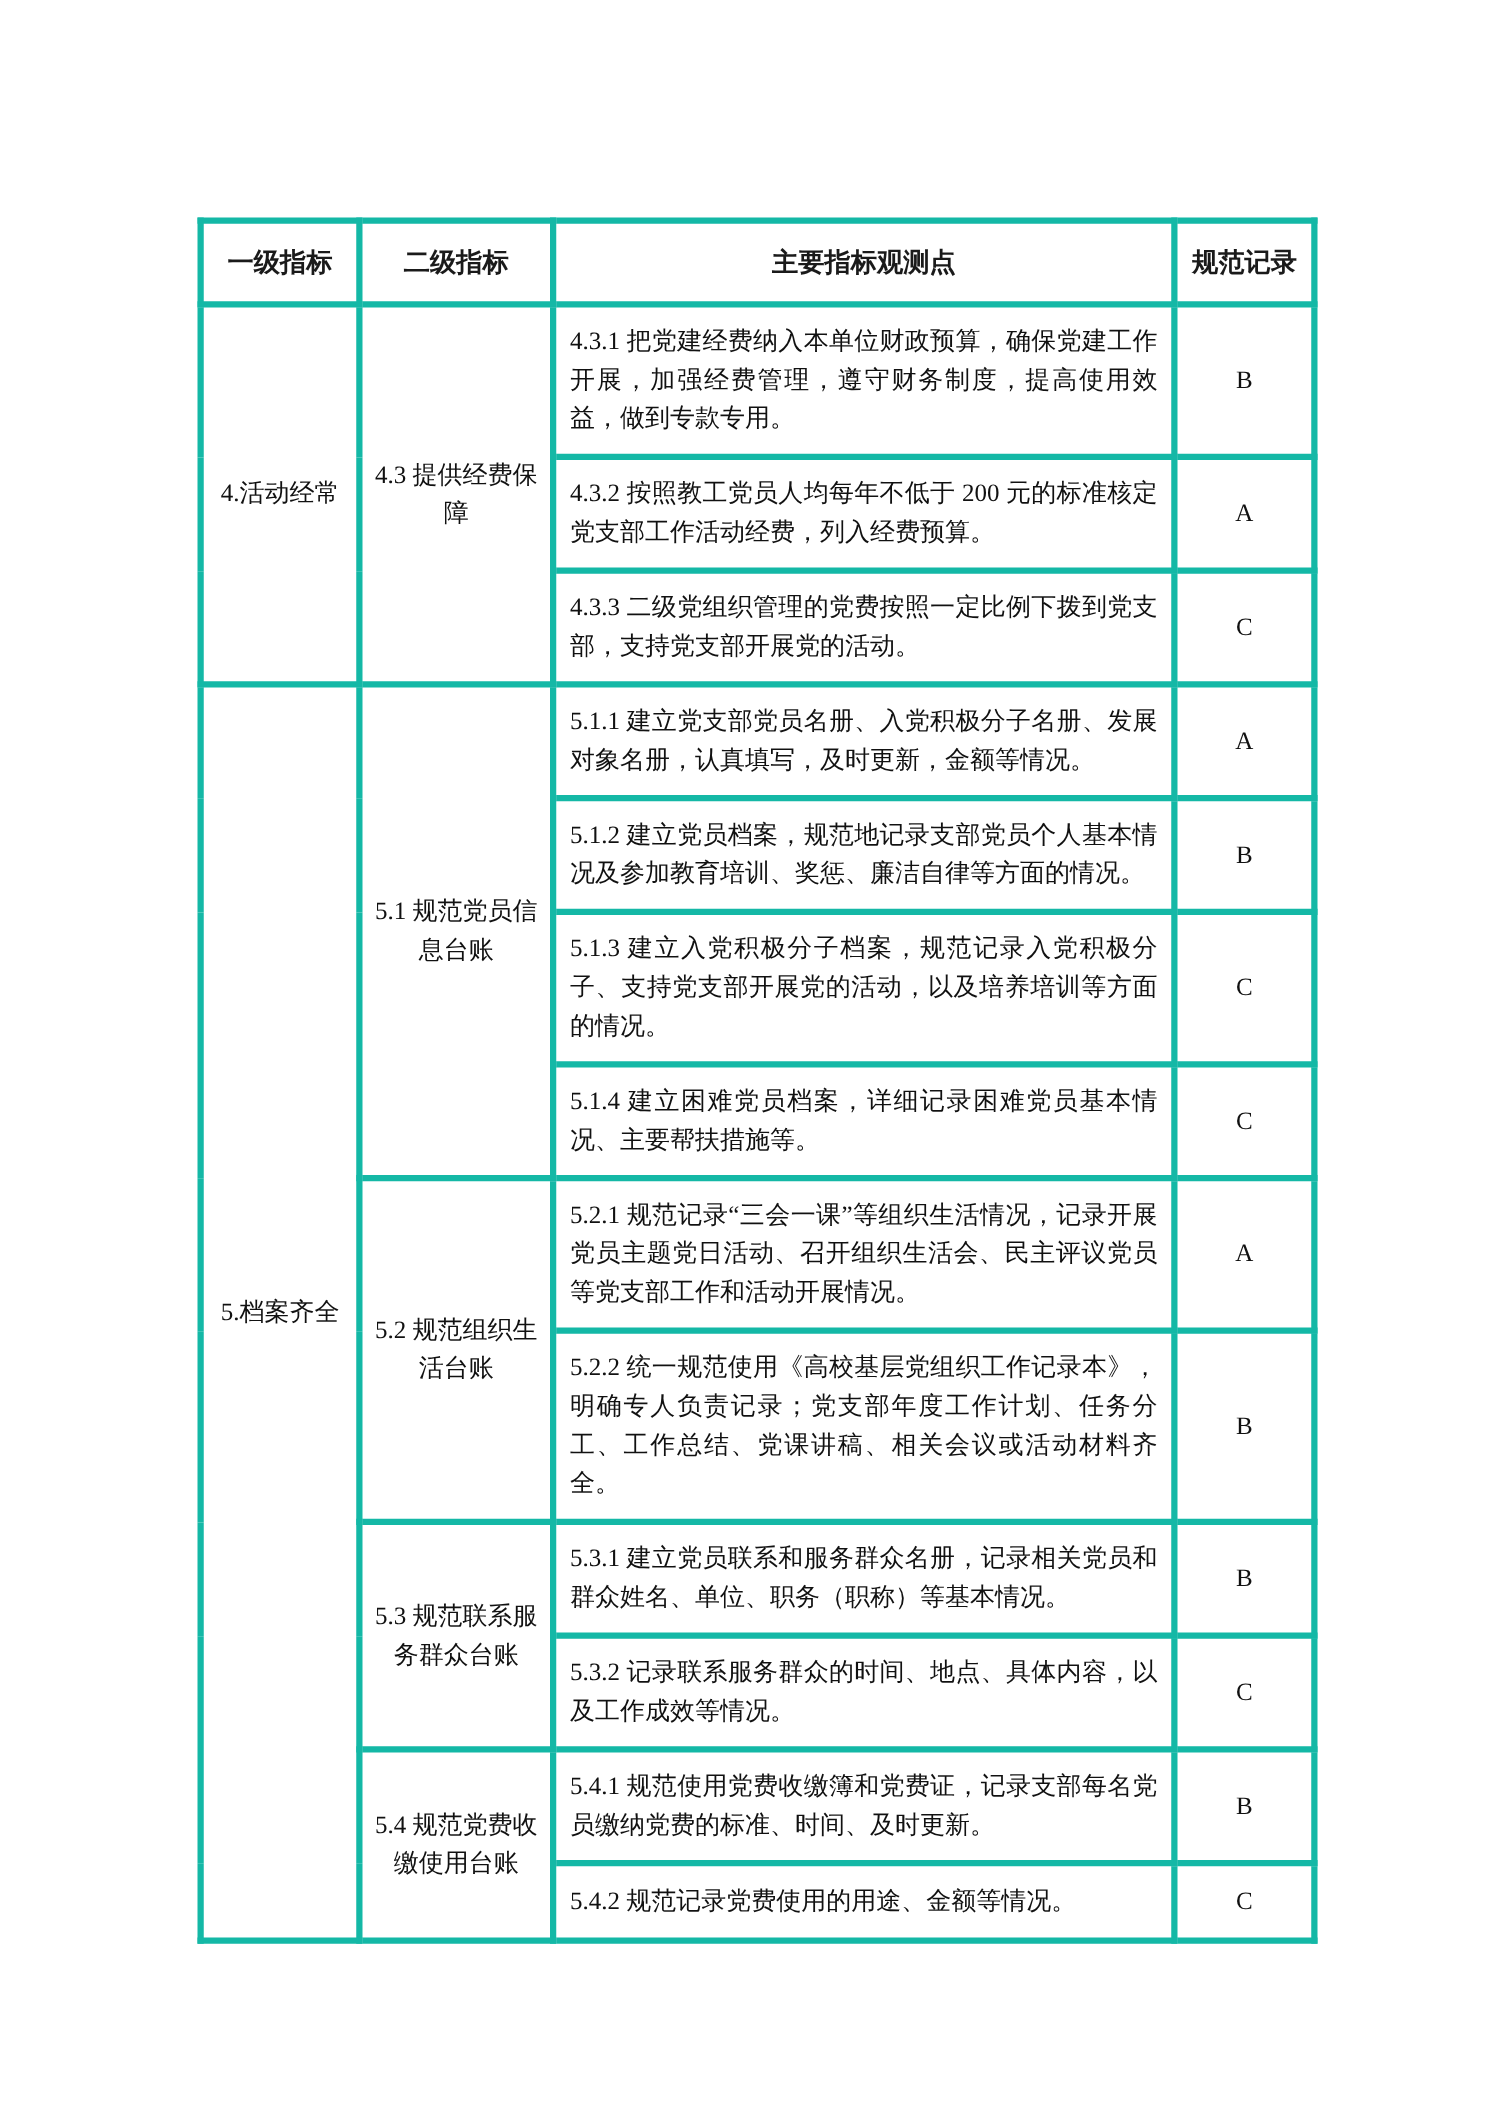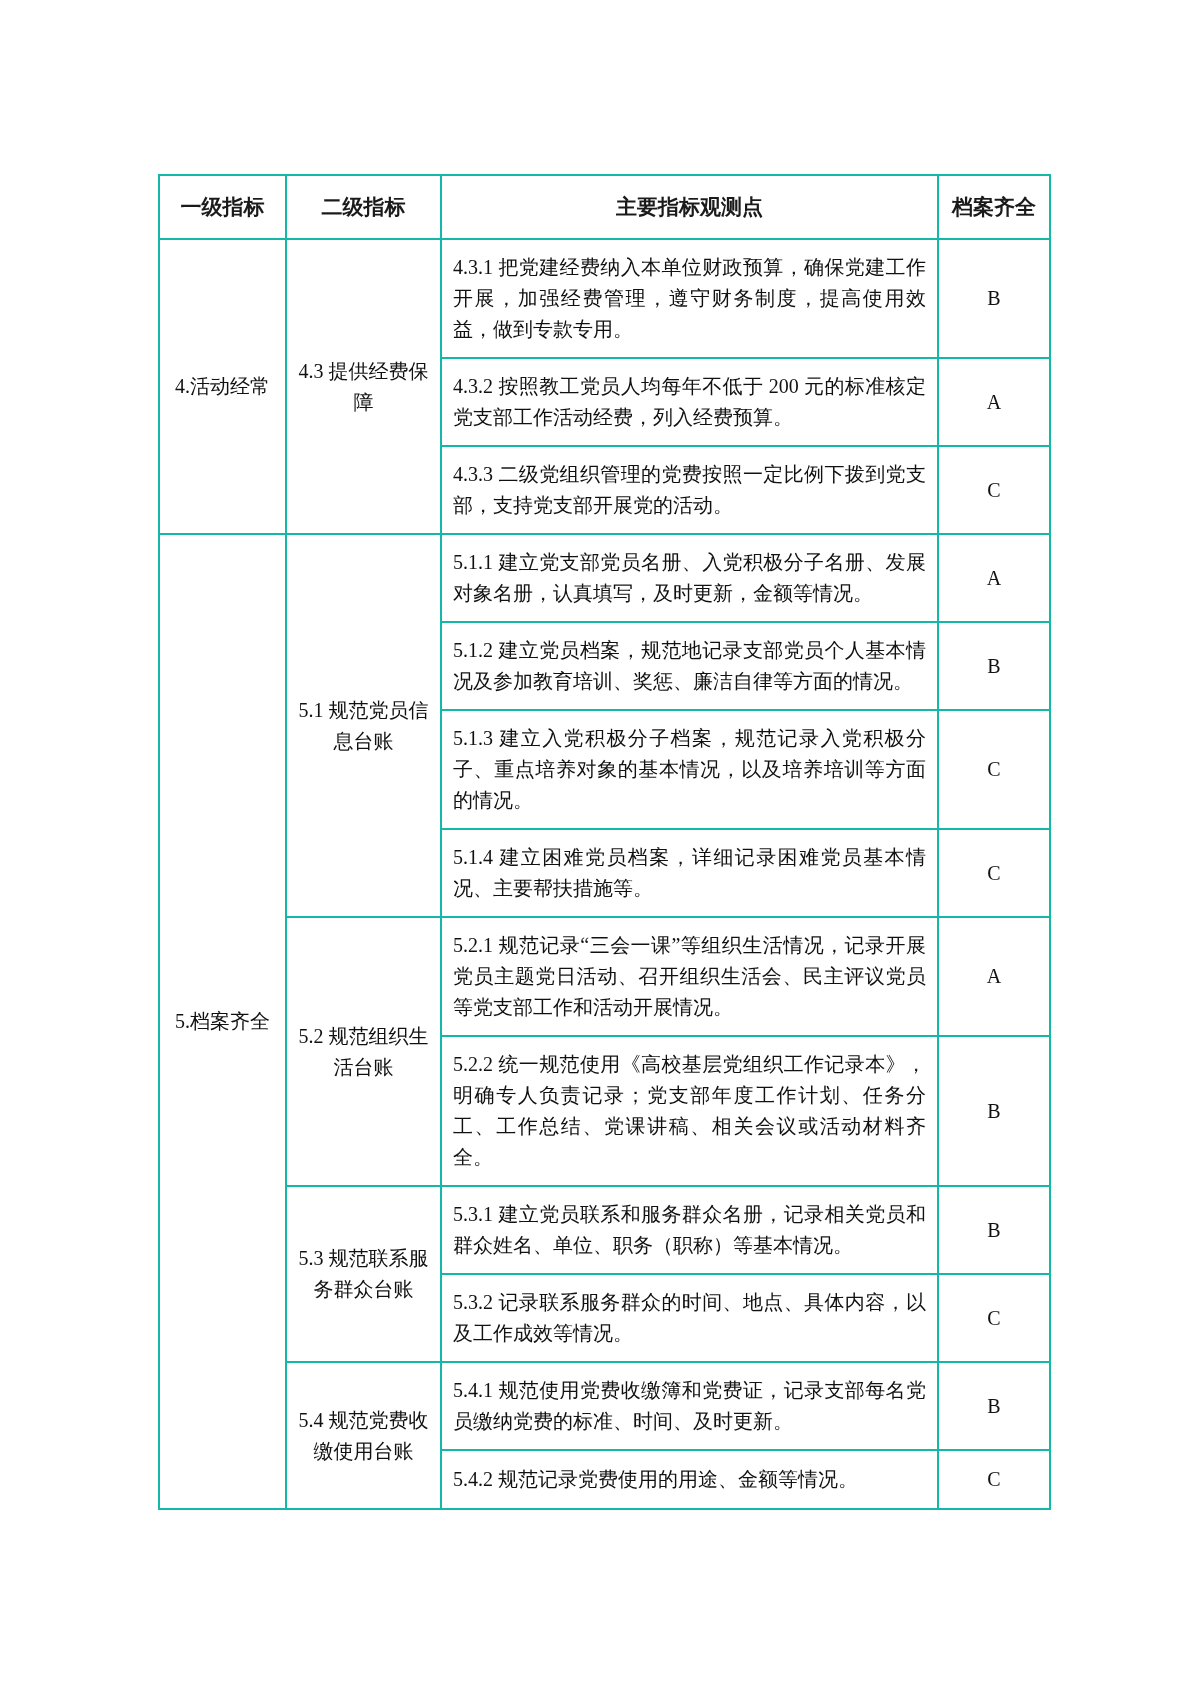--- a/index.html
+++ b/index.html
@@ -19,21 +19,21 @@
   table.indicator-table {
     position: absolute;
     left: 158px;
     top: 174px;
     width: 891px;
     border-collapse: collapse;
     table-layout: fixed;
   }
   .indicator-table th,
   .indicator-table td {
-    border: 2px solid #14b8a6;
+    border: 5px solid #14b8a6;
     vertical-align: middle;
     word-break: break-all;
   }
   .indicator-table th {
     font-family: "Liberation Sans", "DejaVu Sans", sans-serif;
     font-weight: bold;
     font-size: 21px;
     text-align: center;
     height: 62px;
     padding: 0 4px;
@@ -69,21 +69,21 @@
       <col style="width:127px">
       <col style="width:155px">
       <col style="width:497px">
       <col style="width:112px">
     </colgroup>
     <thead>
       <tr>
         <th>一级指标</th>
         <th>二级指标</th>
         <th>主要指标观测点</th>
-        <th>档案齐全</th>
+        <th>规范记录</th>
       </tr>
     </thead>
     <tbody>
       <tr class="row-3line">
         <td class="center-cell" rowspan="3">4.活动经常</td>
         <td class="center-cell" rowspan="3">4.3 提供经费保障</td>
         <td class="obs-cell">4.3.1 把党建经费纳入本单位财政预算，确保党建工作开展，加强经费管理，遵守财务制度，提高使用效益，做到专款专用。</td>
         <td class="type-cell">B</td>
       </tr>
       <tr class="row-2line">
@@ -98,21 +98,21 @@
         <td class="center-cell" rowspan="10">5.档案齐全</td>
         <td class="center-cell" rowspan="4">5.1 规范党员信息台账</td>
         <td class="obs-cell">5.1.1 建立党支部党员名册、入党积极分子名册、发展对象名册，认真填写，及时更新，金额等情况。</td>
         <td class="type-cell">A</td>
       </tr>
       <tr class="row-2line">
         <td class="obs-cell">5.1.2 建立党员档案，规范地记录支部党员个人基本情况及参加教育培训、奖惩、廉洁自律等方面的情况。</td>
         <td class="type-cell">B</td>
       </tr>
       <tr class="row-3line">
-        <td class="obs-cell">5.1.3 建立入党积极分子档案，规范记录入党积极分子、重点培养对象的基本情况，以及培养培训等方面的情况。</td>
+        <td class="obs-cell">5.1.3 建立入党积极分子档案，规范记录入党积极分子、支持党支部开展党的活动，以及培养培训等方面的情况。</td>
         <td class="type-cell">C</td>
       </tr>
       <tr class="row-2line">
         <td class="obs-cell">5.1.4 建立困难党员档案，详细记录困难党员基本情况、主要帮扶措施等。</td>
         <td class="type-cell">C</td>
       </tr>
       <tr class="row-3line">
         <td class="center-cell" rowspan="2">5.2 规范组织生活台账</td>
         <td class="obs-cell">5.2.1 规范记录“三会一课”等组织生活情况，记录开展党员主题党日活动、召开组织生活会、民主评议党员等党支部工作和活动开展情况。</td>
         <td class="type-cell">A</td>

